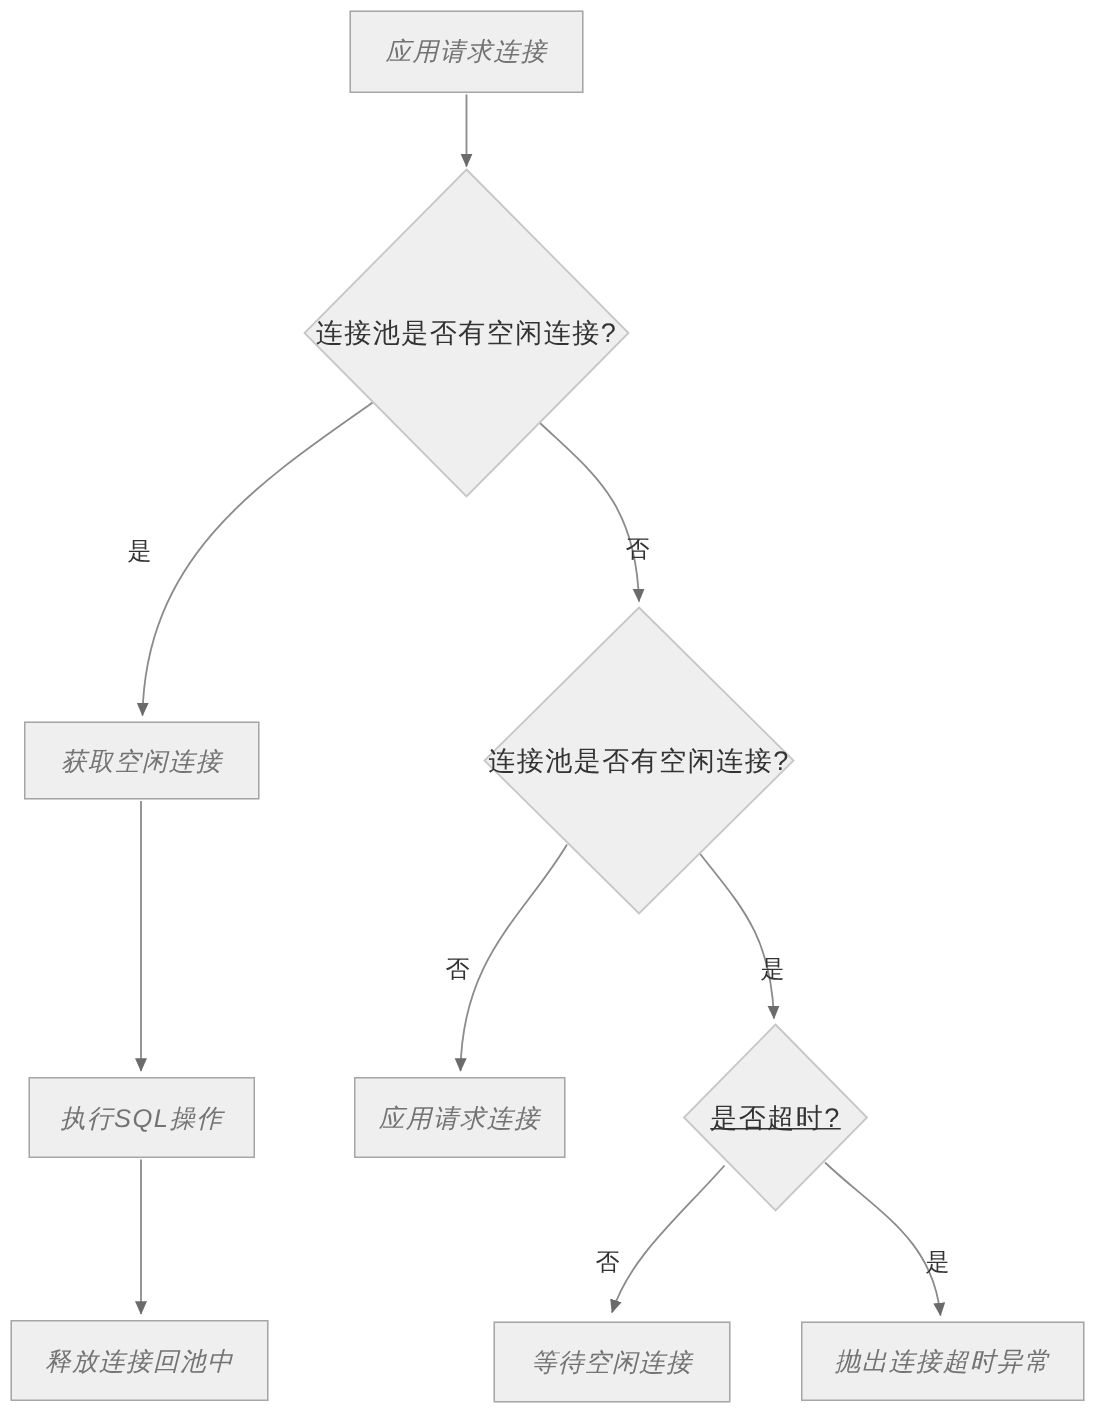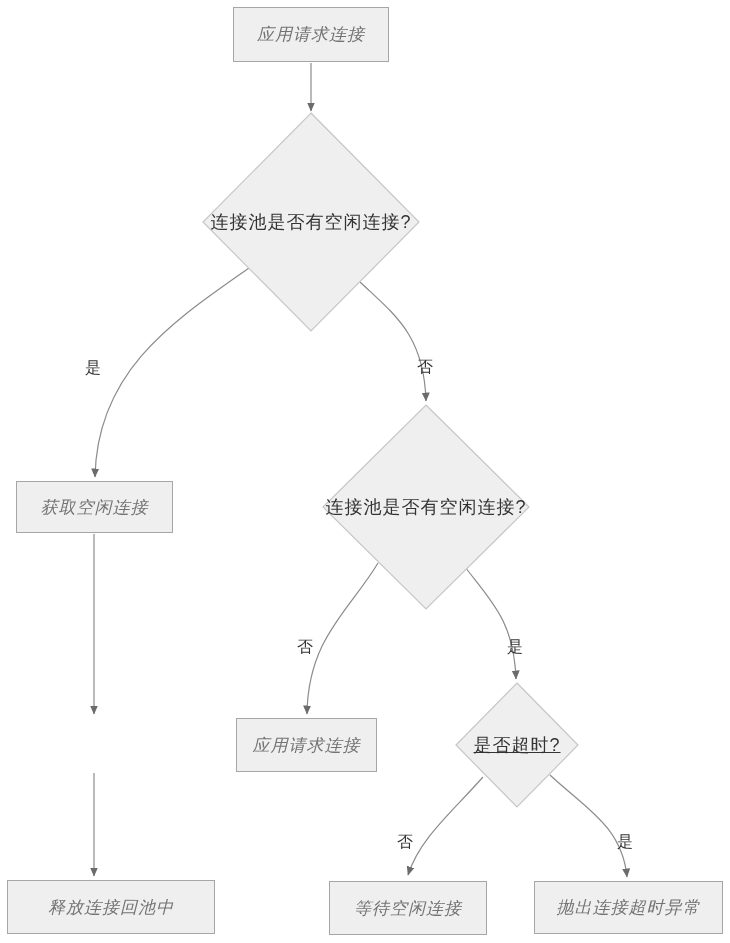--- a/index.html
+++ b/index.html
@@ -63,22 +63,23 @@
 
     <polygon class="diamond" points="311,113 419,222 311,331 203,222"></polygon>
     <polygon class="diamond" points="426,405 529,507 426,609 323,507"></polygon>
     <polygon class="diamond" points="517,683 578,745 517,807 456,745"></polygon>
   </svg>
 
   <div class="node" style="left:233px;top:7px;width:156px;height:55px;">应用请求连接</div>
 
   <div class="node" style="left:16px;top:481px;width:157px;height:52px;">获取空闲连接</div>
 
+  <div class="node" style="left:19px;top:718px;width:151px;height:54px;">执行SQL操作</div>
 
-  <div class="node" style="left:7px;top:880px;width:208px;height:54px;">释放连接回池中</div>
+  <div class="node" style="left:7px;top:880px;width:172px;height:54px;">释放连接回池中</div>
 
   <div class="node" style="left:236px;top:718px;width:141px;height:54px;">应用请求连接</div>
 
   <div class="node" style="left:534px;top:881px;width:189px;height:53px;">抛出连接超时异常</div>
 
   <div class="node" style="left:329px;top:881px;width:158px;height:54px;">等待空闲连接</div>
 
   <div class="dlabel" style="left:311px;top:222px;">连接池是否有空闲连接?</div>
 
   <div class="dlabel" style="left:426px;top:507px;">连接池是否有空闲连接?</div>

